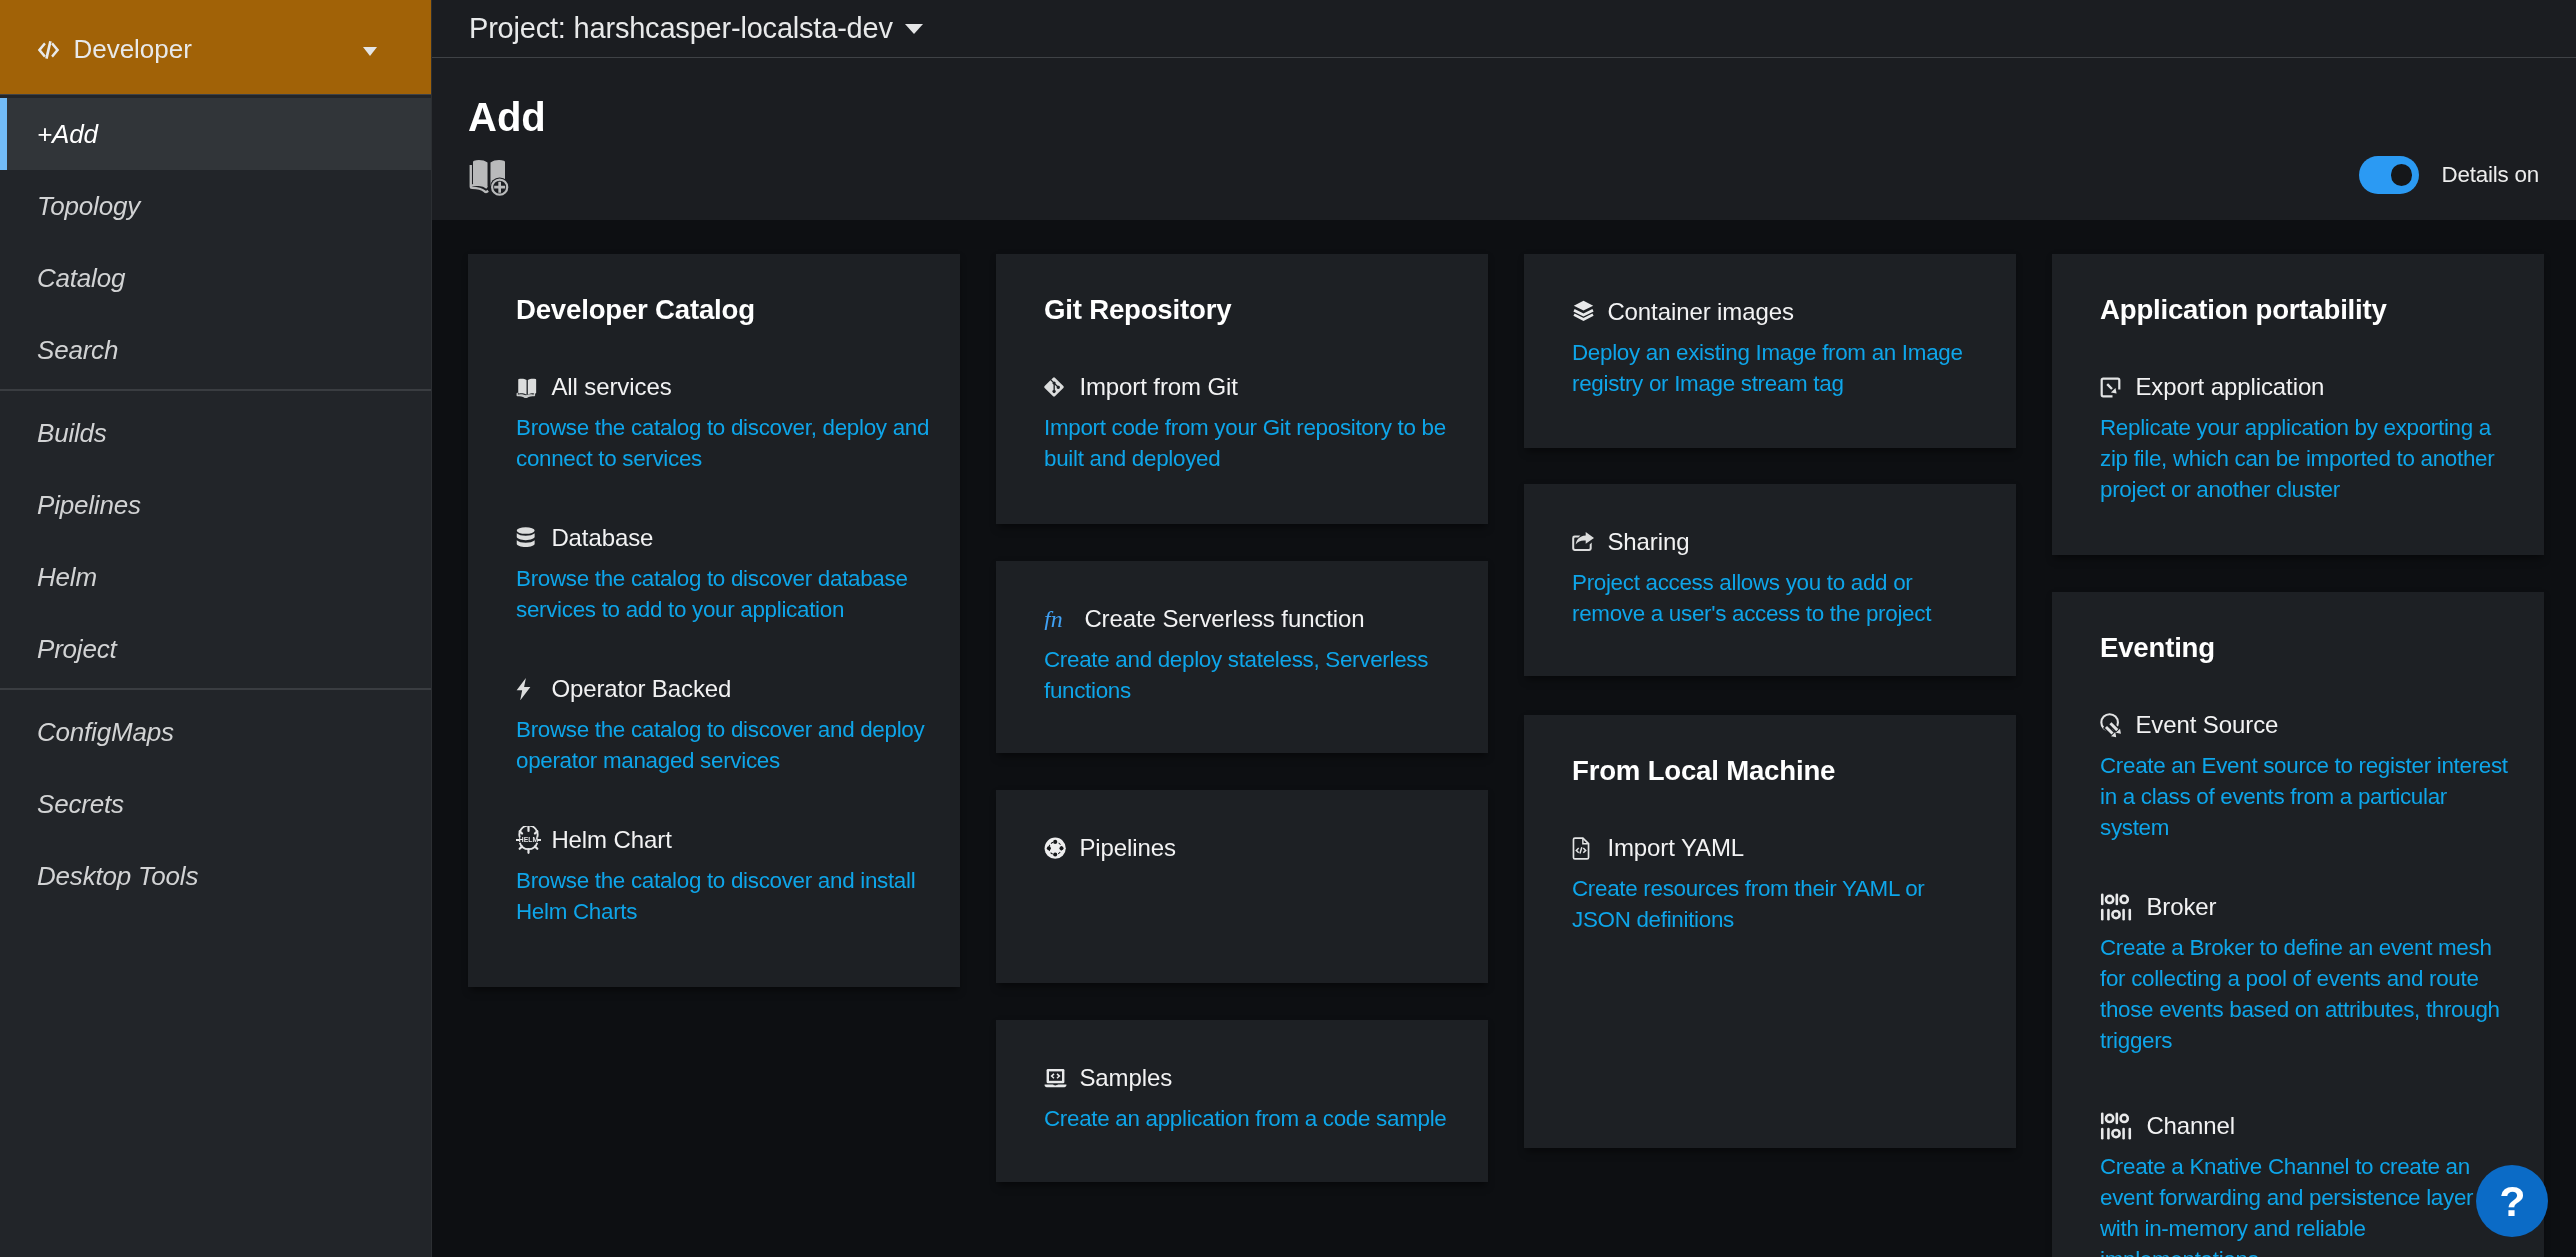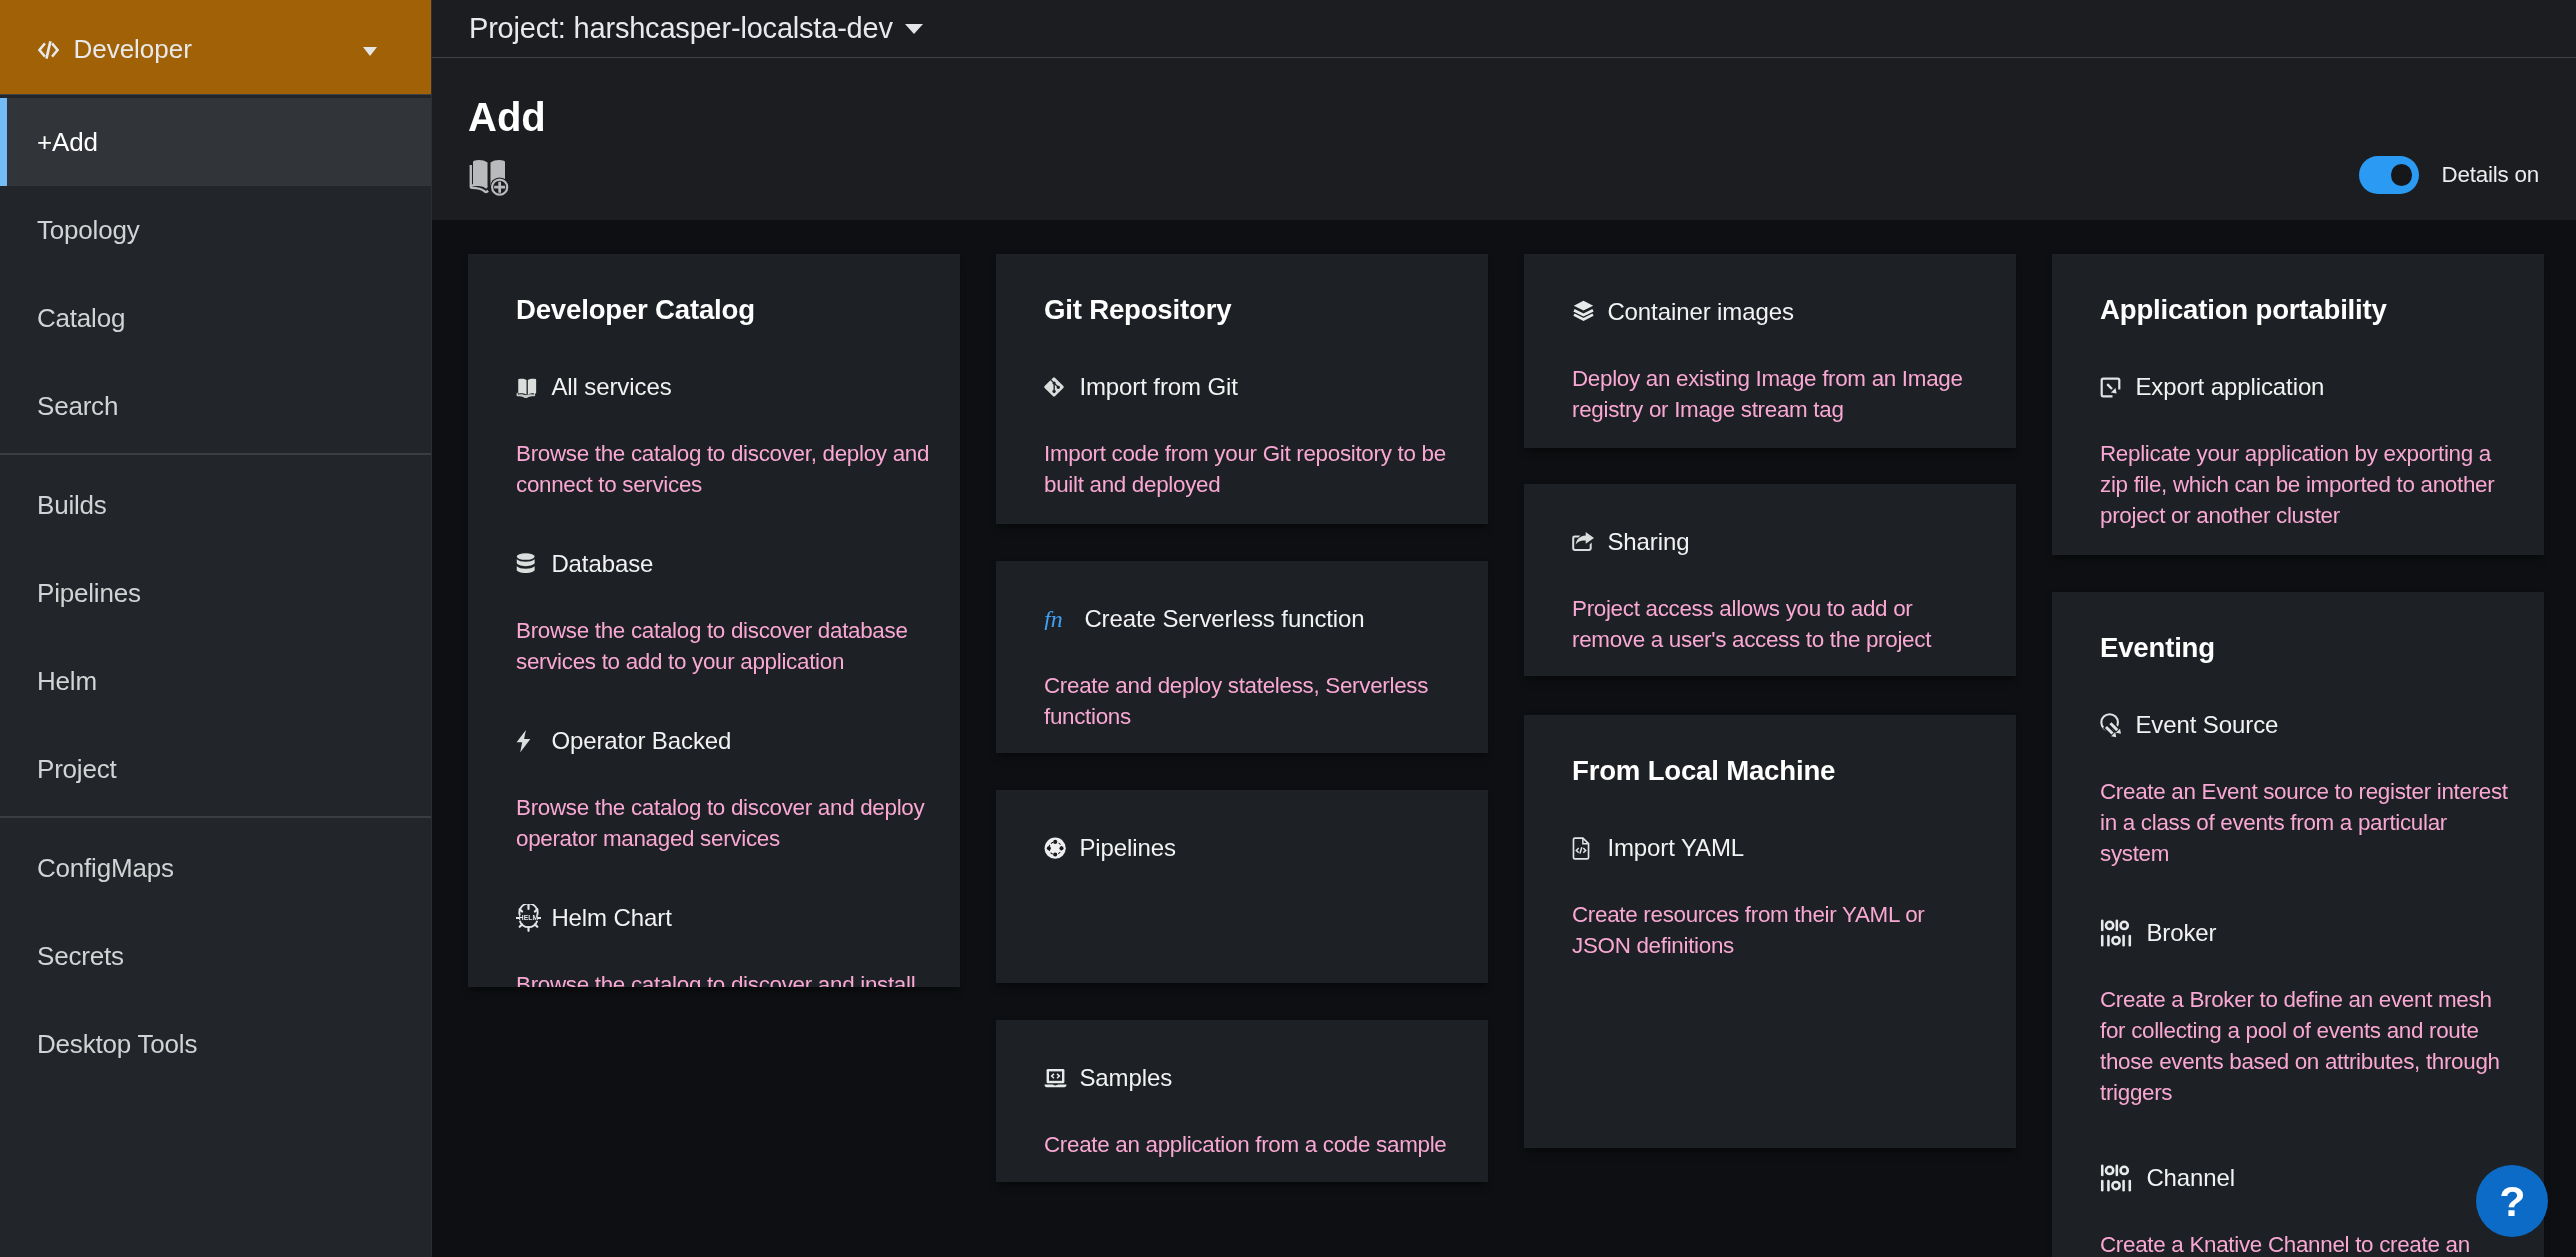--- a/index.html
+++ b/index.html
@@ -7,21 +7,21 @@
 body { background:#0d0f12; font-family:"Liberation Sans", sans-serif; position:relative; }
 
 
 #sidebar { position:absolute; left:0; top:0; width:432px; height:1257px; background:#222529; border-right:1.5px solid #2c2f33; }
 #sb-head { height:95px; background:#a16207; border-bottom:1.5px solid #3f4246; display:flex; align-items:center; padding:4px 54px 0 37px; }
 #sb-head .caret { margin-top:4.5px; }
 #sb-head .devicon { width:23px; height:20px; margin-right:13.4px; margin-top:1.5px; }
 #sb-head .label { color:#e8e9ea; font-size:26px; flex:1; }
 .caret { width:0; height:0; border-left:7.5px solid transparent; border-right:7.5px solid transparent; border-top:9.7px solid #e4e5e6; display:inline-block; }
 #nav { padding-top:3px; }
-.navitem { height:88px; display:flex; align-items:center; padding-left:37px; color:#d2d3d4; font-size:26px; letter-spacing:-0.2px; position:relative; }
+.navitem { height:72px; display:flex; align-items:center; padding-left:37px; color:#d2d3d4; font-size:26px; letter-spacing:-0.2px; position:relative;font-style:italic; }
 .navitem.active { background:#313539; color:#fff; }
 .navitem.active::before { content:""; position:absolute; left:0; top:0; bottom:0; width:6.7px; background:#73bcf7; }
 .navsep { height:1.5px; background:#3a3d41; margin:3px 0 6.7px 0; }
 
 
 #main { position:absolute; left:432px; top:0; width:2144px; height:1257px; }
 #projectbar { height:58px; background:#1b1d21; border-bottom:1.5px solid #3f4246; display:flex; align-items:center; padding-left:37px; }
 #projectbar .ptext { color:#e8e9ea; font-size:29px; letter-spacing:-0.2px; }
 #projectbar .caret { margin-left:12.7px; border-left-width:9px; border-right-width:9px; border-top-width:10.4px; }
 #pagehead { height:162px; background:#1b1d21; position:relative; }
@@ -37,21 +37,21 @@
 #cols { display:flex; gap:36px; padding:33px 36px 0 36px; }
 .col { width:492px; flex:none; display:flex; flex-direction:column; }
 .card { background:#1d2024; width:492px; box-shadow:0 4.5px 7.5px -1.5px rgba(0,0,0,0.5); padding:0 48px; margin-bottom:37px; overflow:hidden; flex:none; }
 .card h2 { color:#fff; font-size:27.6px; line-height:35px; font-weight:bold; letter-spacing:-0.2px; margin-top:38px; }
 .item { margin-top:49px; }
 .titled > .item:first-of-type { margin-top:45px; }
 .plain > .item:first-of-type { margin-top:43px; }
 .ihead { display:flex; align-items:center; }
 .ihead .ic { min-width:25px; display:flex; justify-content:flex-start; align-items:center; margin-right:10.4px; flex:none; }
 .ihead .it { color:#f2f2f3; font-size:24px; line-height:30px; font-weight:normal; letter-spacing:-0.1px; white-space:nowrap; }
-.ibody { color:#f9a8d4; font-size:22.4px; line-height:31px; letter-spacing:-0.3px; margin-top:36px; white-space:nowrap; }
+.ibody { color:#0ea5e9; font-size:22.4px; line-height:31px; letter-spacing:-0.3px; margin-top:10px; white-space:nowrap; }
 
 
 #helpbtn { position:absolute; right:27.6px; bottom:20px; width:72px; height:72px; border-radius:50%; background:#0b6bc6; color:#fff; font-size:43px; font-weight:bold; display:flex; align-items:center; justify-content:center; }
 
 svg.fi { display:block; }
 </style>
 </head>
 <body>
 
 <div id="sidebar">

